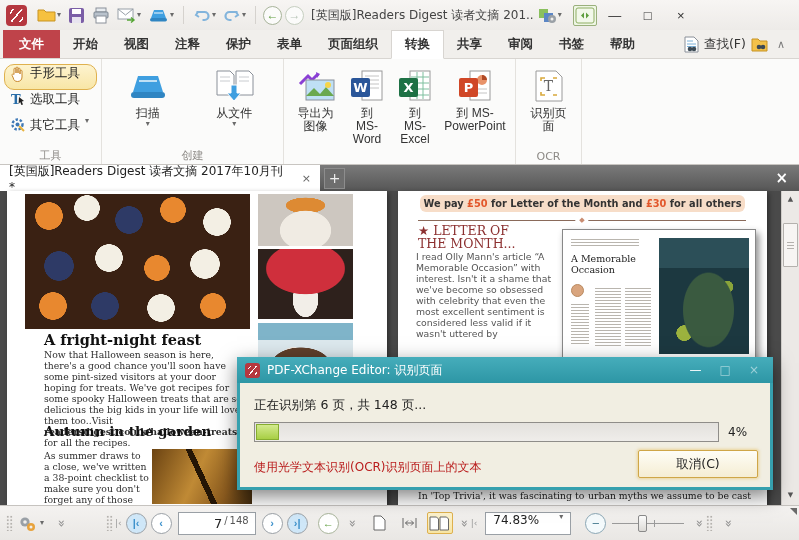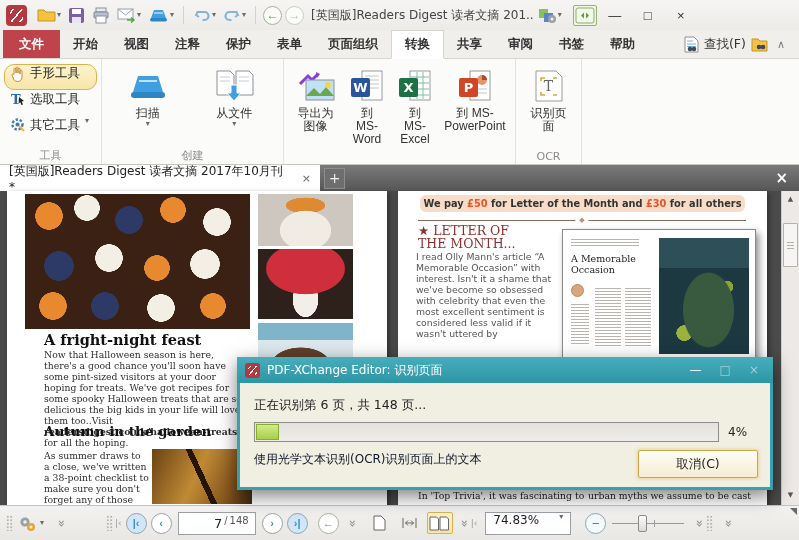--- a/index.html
+++ b/index.html
@@ -146,21 +146,21 @@
   .dlogo::after{content:"";position:absolute;inset:3px;background:repeating-linear-gradient(130deg,transparent 0 1.5px,#fff 1.5px 2.5px,transparent 2.5px 4.5px);}
   .dctrls{margin-left:auto;display:flex;gap:18px;font-size:12px;align-items:center;padding-right:6px;}
   .dctrls .dim{opacity:.5;}
   .dbody{height:107px;background:#f1eee2;border:3px solid #36a0ae;border-top:none;position:relative;
          padding:14px 14px 5px 14px;}
   .dstatus{font-size:12.5px;color:#222;}
   .prow{display:flex;align-items:center;gap:9px;margin-top:8px;}
   .ptrack{flex:1;height:20px;border:1px solid #8f8d89;background:linear-gradient(#e3e1dd,#efedea);padding:1px;}
   .pfill{height:100%;background:linear-gradient(#d3ea8e,#a8cf45);border:1px solid #86ad2f;}
   .ppct{font-size:12px;color:#222;width:28px;flex:none;}
-  .dhint{font-size:12px;color:#0f172a;margin-top:9px;}
+  .dhint{font-size:12px;color:#b91c1c;margin-top:17px;}
   .cancelbtn{position:absolute;right:12px;bottom:9px;width:120px;height:28px;font-size:12.5px;color:#222;
              font-family:inherit;background:linear-gradient(#fefdf6,#f5edd3);border:1px solid #cfa648;
              border-radius:2px;box-shadow:0 0 3px 1px rgba(230,190,90,.55);}
 
   
   .statusbar{position:absolute;bottom:0;left:0;right:0;height:35px;background:linear-gradient(#f4f2f0,#e9e7e4);
              border-top:1px solid #c6c3bf;display:flex;align-items:center;padding:0 6px;font-size:12px;color:#444;}
   .grip{width:7px;height:16px;flex:none;background-image:radial-gradient(circle 1px,#b5b2ae 1px,transparent 1.2px);
         background-size:3.5px 3.5px;}
   .chev{color:#8a8a8a;font-size:13px;transform:rotate(-90deg);flex:none;width:12px;text-align:center;}
@@ -436,21 +436,21 @@
   </div>
 
   <div class="docarea">
 
     <div class="page left">
       <div class="photo ph-cookies"></div>
       <div class="photo ph-cat"></div>
       <div class="photo ph-dog"></div>
       <div class="photo ph-bull"></div>
       <div class="serifh h-feast">A fright-night feast</div>
-      <div class="mag-p p-feast"><span>Now that Halloween season is here, there's a good chance you'll soon have some pint-sized visitors at your door hoping for treats. We've got recipes for some spooky Halloween treats that are so delicious the big kids in your life will love them too..Visit </span><b>readersdigest.co.uk/halloween-treats</b><span> for all the hoping.</span></div>
+      <div class="mag-p p-feast"><span>Now that Halloween season is here, there's a good chance you'll soon have some pint-sized visitors at your door hoping for treats. We've got recipes for some spooky Halloween treats that are so delicious the big kids in your life will love them too..Visit </span><b>readersdigest.co.uk/halloween-treats</b><span> for all the recipes.</span></div>
       <div class="serifh h-autumn">Autumn in the garden</div>
       <div class="mag-p p-autumn">As summer draws to a close, we've written a 38-point checklist to make sure you don't forget any of those all-important</div>
       <div class="photo ph-autumn"></div>
     </div>
 
     <div class="page right">
       <div class="banner">
         <span>We pay </span>
           <span class="amount">£50</span>
           <span> for Letter of the Month and </span>

